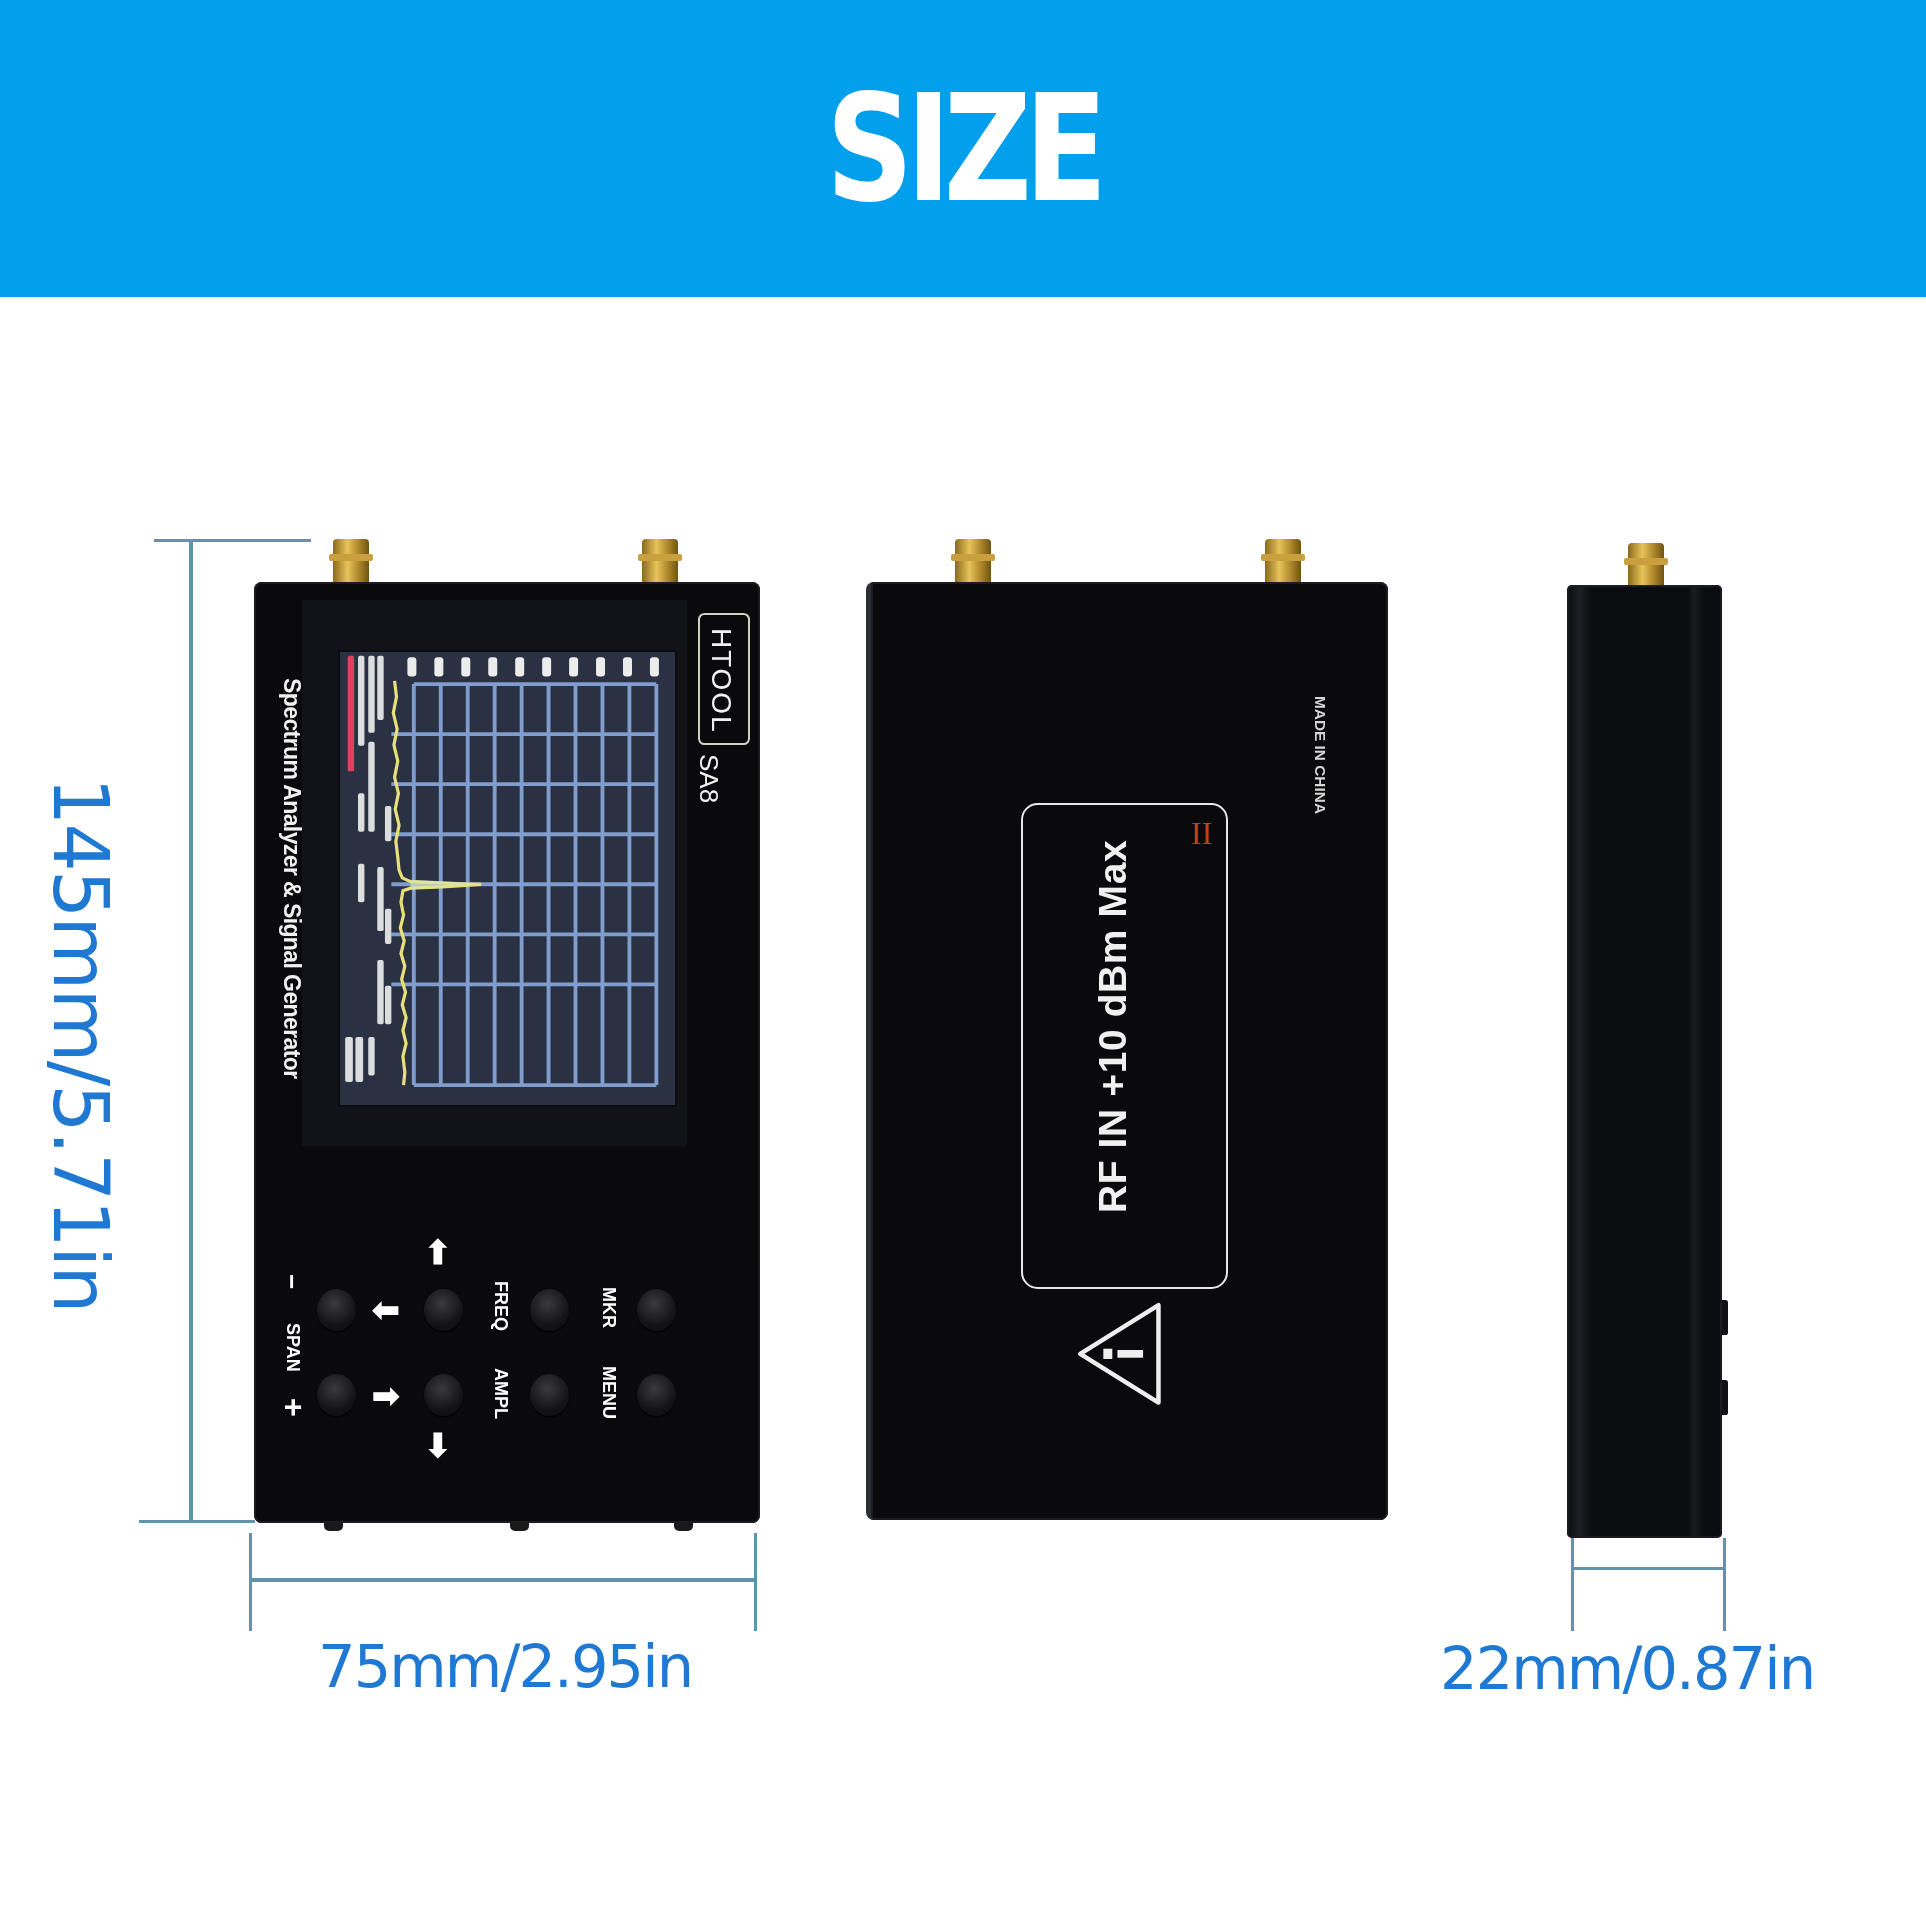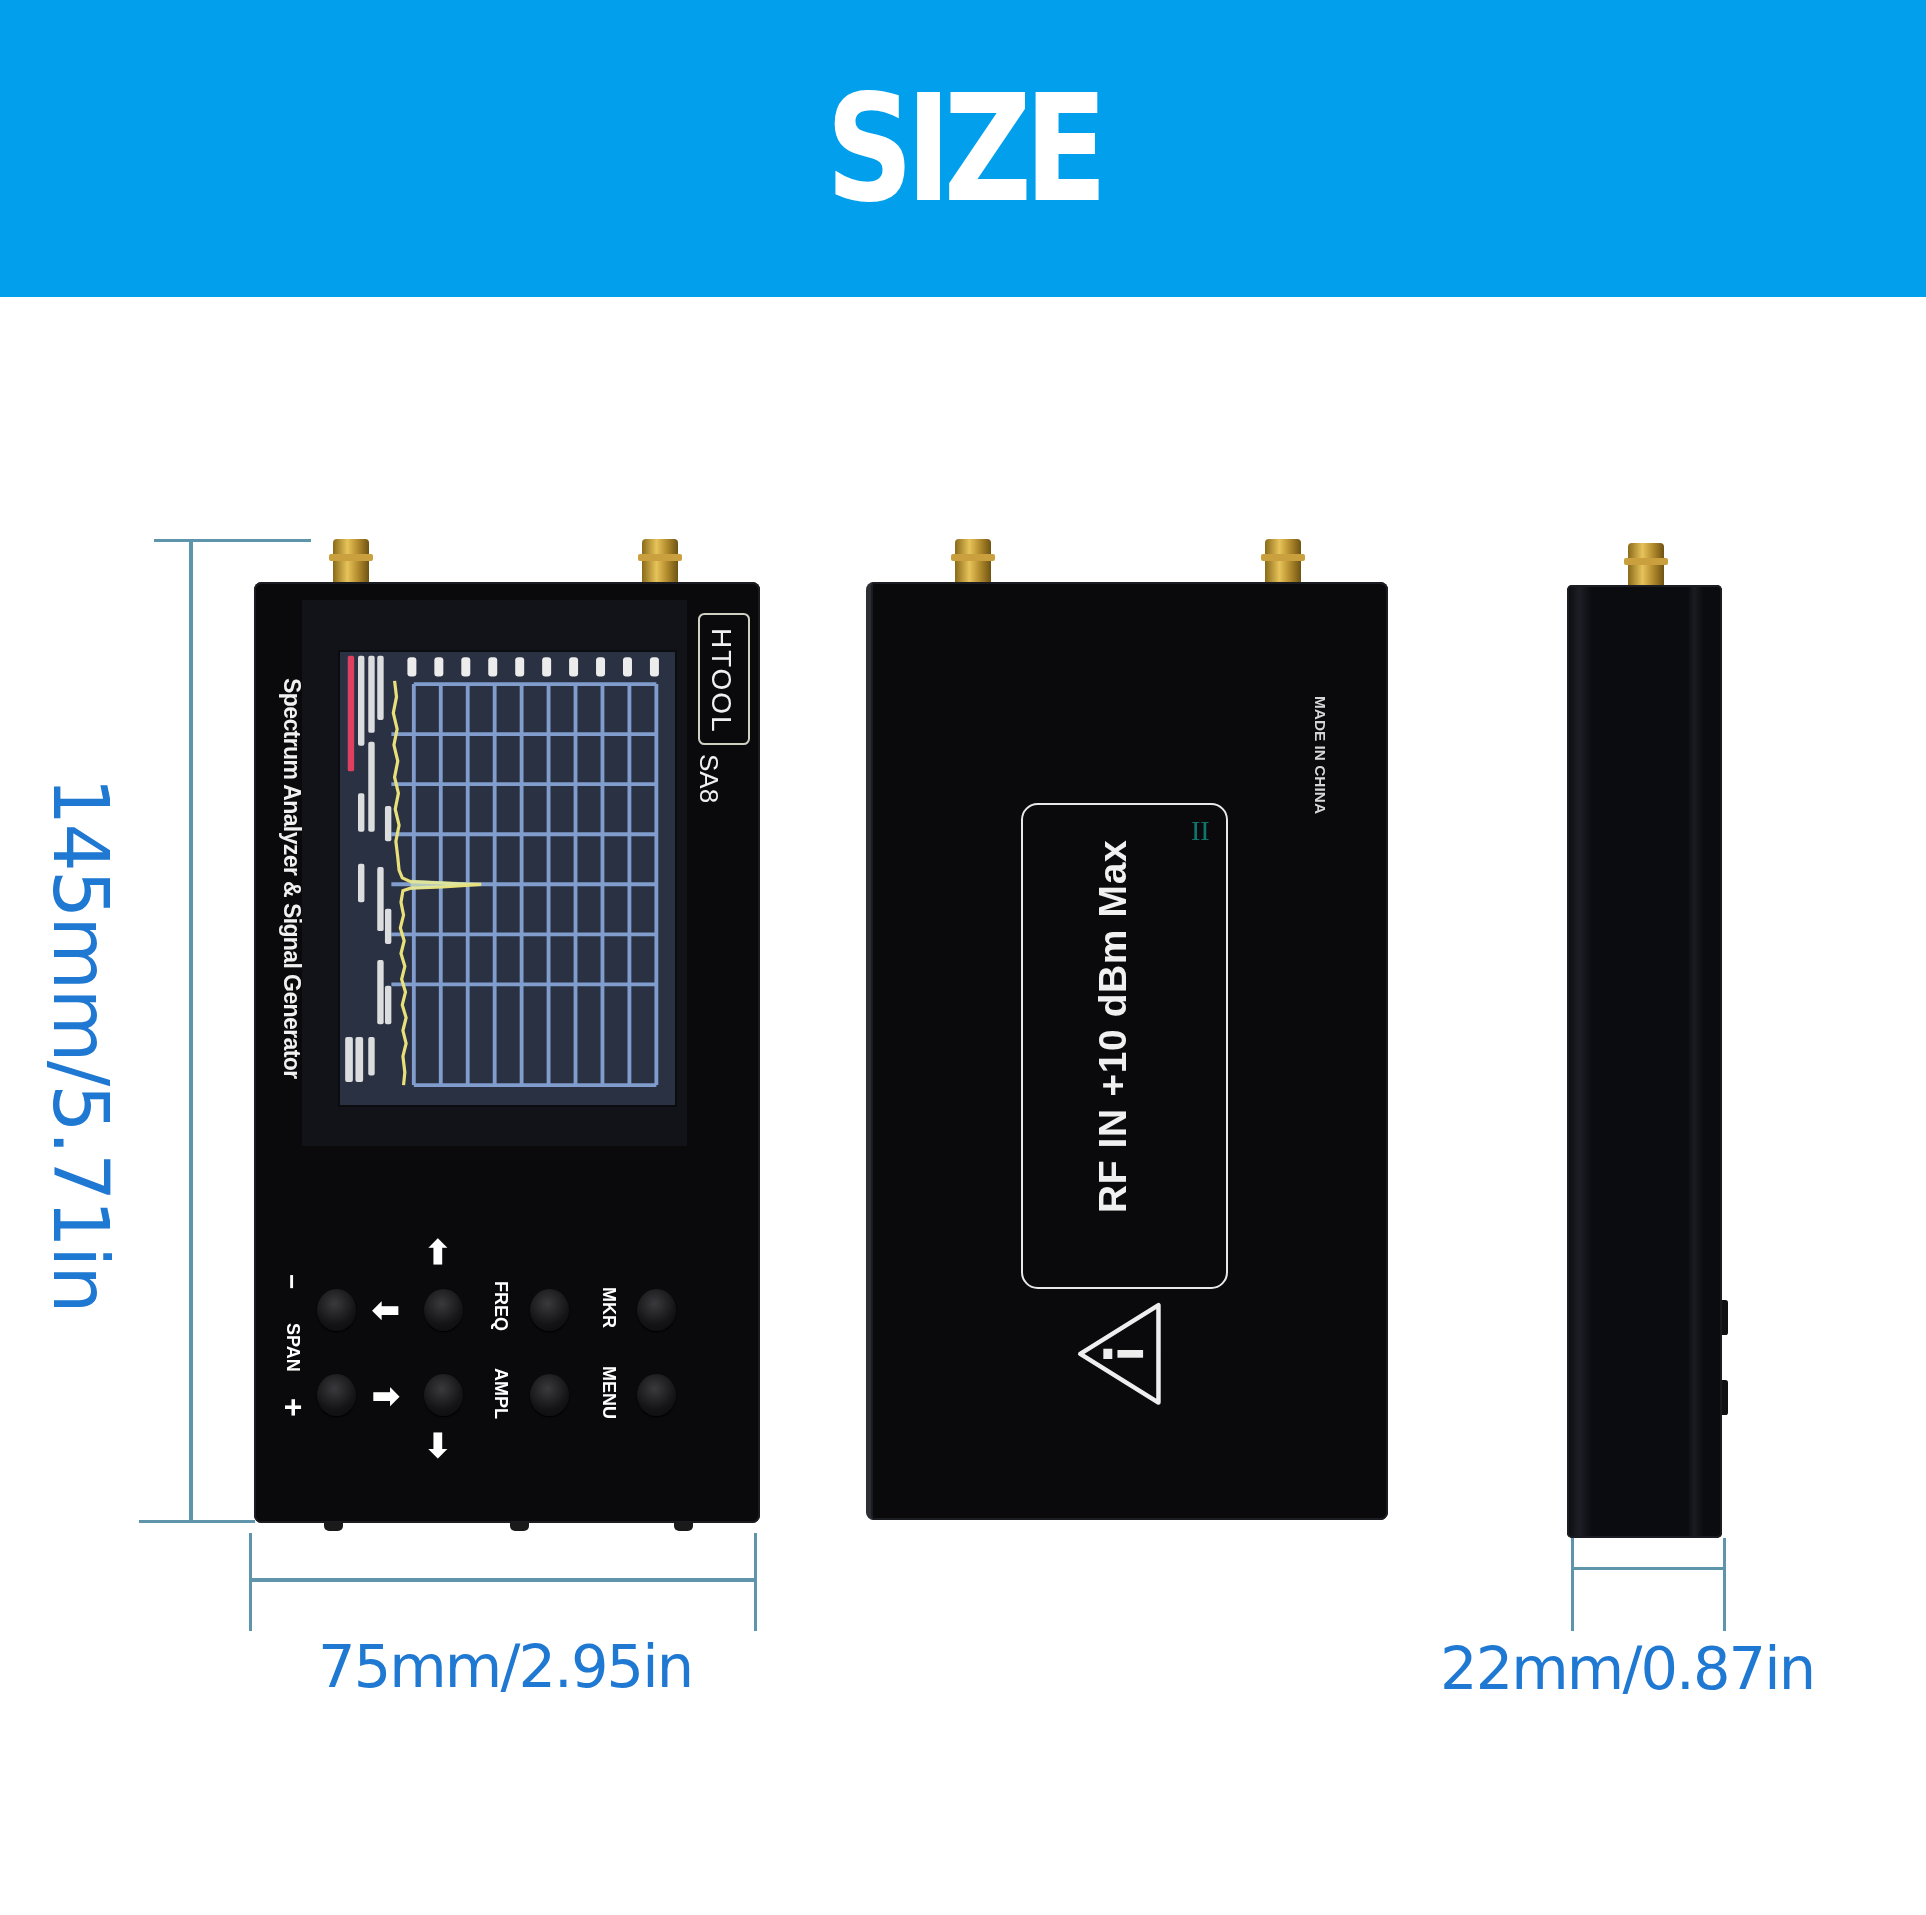--- a/index.html
+++ b/index.html
@@ -138,21 +138,21 @@
   <div class="foot" style="left:510px;top:1522px;width:19px;"></div>
   <div class="foot" style="left:674px;top:1522px;width:19px;"></div>
 </div>
 
 <div>
   <div class="connector" style="left:955px;top:539px;"></div>
   <div class="connector" style="left:1265px;top:539px;"></div>
   <div class="device" style="left:866px;top:582px;width:517px;height:938px;border-left:5.1px solid #2c2e34;"></div>
   <div class="rf-box" style="left:1021px;top:803px;width:203px;height:482px;"></div>
   <div class="vert-text" style="left:1091px;top:1213px;transform:rotate(-90deg);font-size:39px;font-weight:bold;letter-spacing:0.6px;">RF IN +10 dBm Max</div>
-  <div class="vert-text" style="left:1191px;top:815px;font-family:'Liberation Serif',serif;font-size:28px;color:#0f766e;">II</div>
+  <div class="vert-text" style="left:1191px;top:815px;font-family:'Liberation Serif',serif;font-size:32px;color:#c2410c;">II</div>
   <div class="vert-text" style="left:1329px;top:696px;transform:rotate(90deg);font-size:15.4px;font-weight:bold;color:#d6d6d6;">MADE IN CHINA</div>
   <svg width="90" height="109" viewBox="0 0 140 170" style="position:absolute;left:1075px;top:1300px;">
     <polygon points="130,8 130,160 8,84" fill="none" stroke="#eeeeee" stroke-width="7" stroke-linejoin="round"></polygon>
     <rect x="66" y="78" width="40" height="12" fill="#eeeeee"></rect>
     <rect x="44" y="76" width="14" height="16" fill="#eeeeee"></rect>
   </svg>
 </div>
 
 <div>
   <div class="connector" style="left:1628px;top:543px;"></div>

